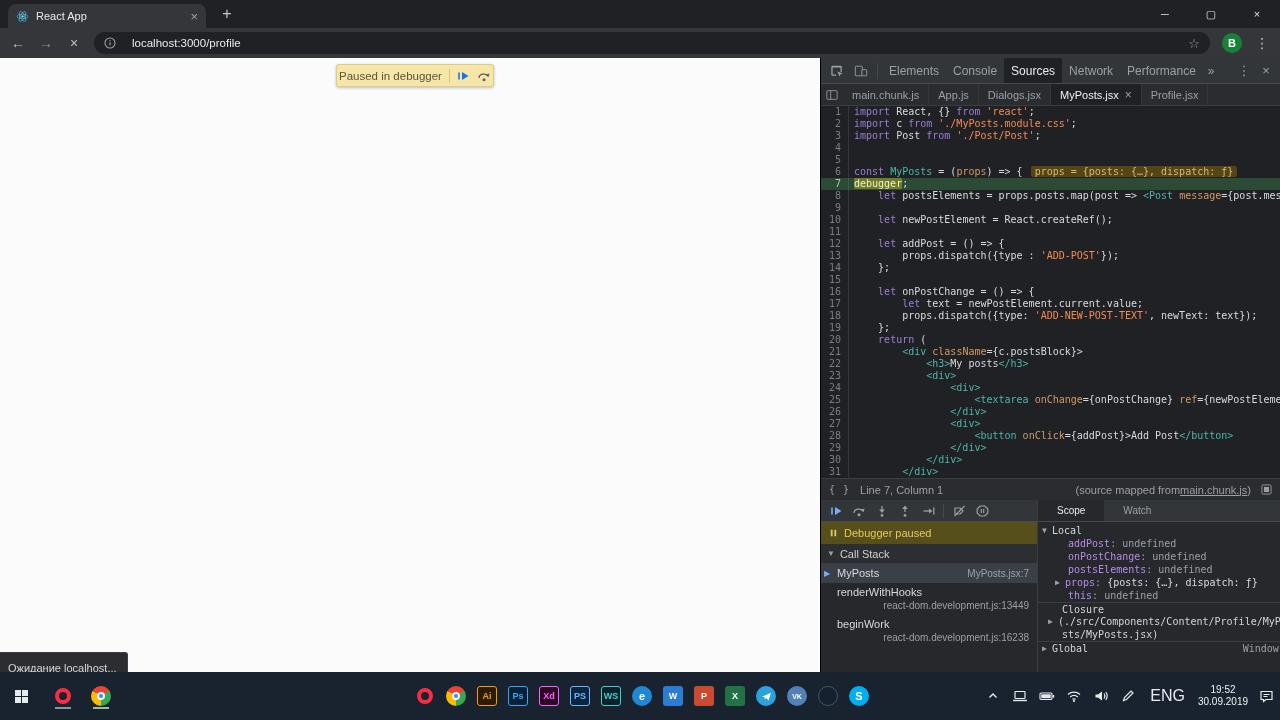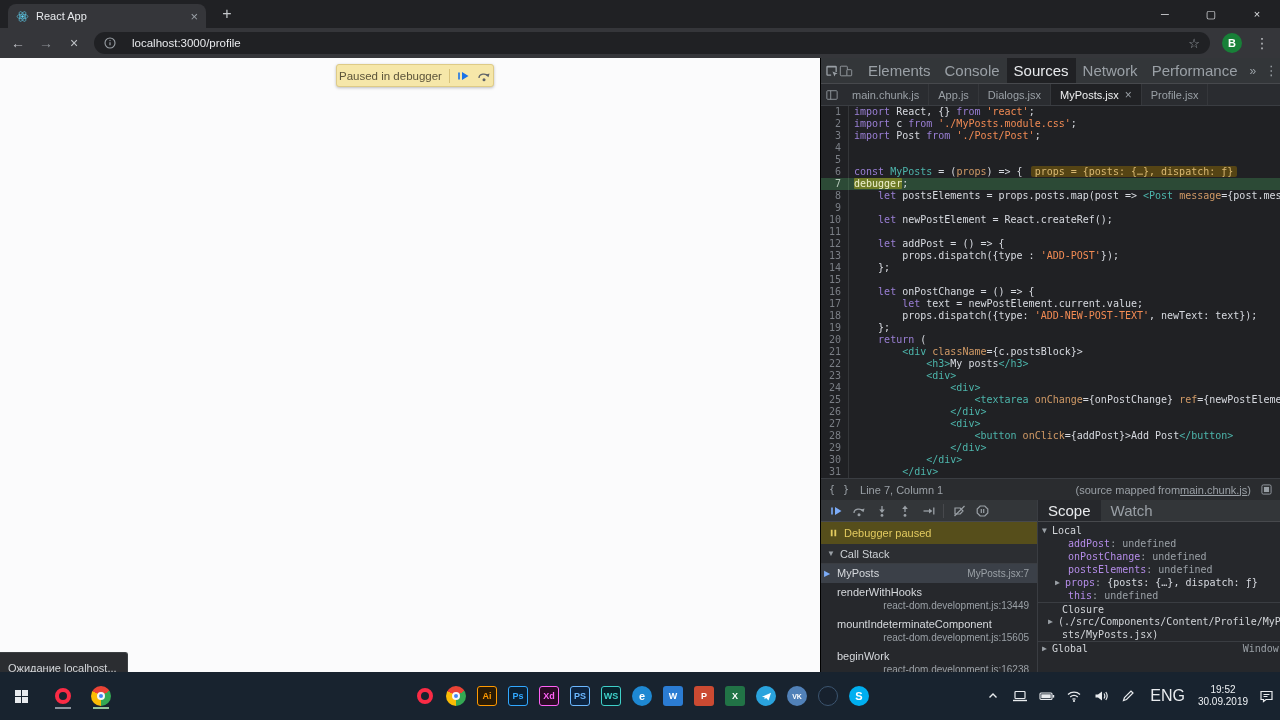--- a/index.html
+++ b/index.html
@@ -41,21 +41,21 @@
                    display:flex; align-items:center; padding:0 10px 0 8px; white-space:nowrap; }
 
   
   .devtools { position:absolute; top:58px; left:820px; width:460px; height:624px; background:#202124;
               color:#9aa0a6; border-left:1px solid #000; display:flex; flex-direction:column; }
   .dt-toolbar { height:26px; background:#333639; border-bottom:1px solid #47494d; display:flex;
                 align-items:center; padding:0 4px; flex:none; }
   .dt-toolicon { width:24px; height:100%; display:flex; align-items:center; justify-content:center; }
   .dt-sep { width:1px; height:16px; background:#47494d; margin:0 4px; }
   .dt-tabs { display:flex; height:100%; }
-  .dt-tab { padding:0 7px; font-size:15px; color:#9aa0a6; display:flex; align-items:center; white-space:nowrap; }
+  .dt-tab { padding:0 7px; font-size:12px; color:#9aa0a6; display:flex; align-items:center; white-space:nowrap; }
   .dt-tab.active { background:#202124; color:#e8eaed; }
   .dt-more { padding:0 5px; font-size:12px; }
   .dt-right { margin-left:auto; display:flex; align-items:center; gap:2px; }
   .dt-glyph { width:20px; text-align:center; font-size:13px; color:#9aa0a6; }
 
   .file-tabs { height:22px; background:#2a2c30; display:flex; align-items:stretch; flex:none;
                border-bottom:1px solid #3a3d42; }
   .ft-nav { width:22px; display:flex; align-items:center; justify-content:center; }
   .file-tab { padding:0 9px; font-size:11px; color:#9aa0a6; display:flex; align-items:center; gap:6px;
               border-right:1px solid #35373b; white-space:nowrap; }
@@ -94,21 +94,21 @@
   .frames { flex:1; overflow:hidden; }
   .frame { position:relative; display:flex; flex-wrap:wrap; align-items:baseline;
            padding:3px 8px 4px 16px; row-gap:2px; }
   .frame.selected { background:#3b4048; }
   .frame-marker { position:absolute; left:3px; top:5px; font-size:8px; color:#7cacf8; }
   .frame-name { font-size:11px; color:#d6d9dd; }
   .frame-loc { margin-left:auto; font-size:10px; color:#9aa0a6; white-space:nowrap; }
 
   .right-col { flex:1; border-left:1px solid #3a3d42; display:flex; flex-direction:column; background:#26282c; }
   .scope-tabs { height:22px; background:#333639; border-bottom:1px solid #47494d; display:flex; flex:none; }
-  .scope-tab { padding:0 10px; font-size:15px; color:#9aa0a6; display:flex; align-items:center; }
+  .scope-tab { padding:0 19px; font-size:10px; color:#9aa0a6; display:flex; align-items:center; }
   .scope-tab.active { background:#26282c; color:#e8eaed; }
   .scope-body { flex:1; overflow:hidden; font-family:"DejaVu Sans Mono", monospace; font-size:10px; padding-top:2px; }
   .scope-row { display:flex; align-items:center; height:13px; line-height:13px; white-space:pre; overflow:hidden; }
   .scope-row.divider { border-top:1px solid #3a3d42; }
   .arrow { color:#9aa0a6; font-size:8px; width:10px; flex:none; }
   .sc-name { color:#b48ce8; }
   .sc-sep { color:#9aa0a6; }
   .sc-val { color:#9aa0a6; }
   .sc-val.preview { color:#d7dae0; }
   .sc-plain { color:#d2d5d9; }
@@ -468,24 +468,20 @@
             <div class="frame selected">
               <span class="frame-marker">▶</span>
               <span class="frame-name">MyPosts</span>
               <span class="frame-loc">MyPosts.jsx:7</span>
             </div>
             <div class="frame">
               <span class="frame-name">renderWithHooks</span>
               <span class="frame-loc">react-dom.development.js:13449</span>
             </div>
             <div class="frame">
-              <span class="frame-name">mountIndeterminateComponent</span>
-              <span class="frame-loc">react-dom.development.js:15605</span>
-            </div>
-            <div class="frame">
               <span class="frame-name">beginWork</span>
               <span class="frame-loc">react-dom.development.js:16238</span>
             </div>
             <div class="frame"></div>
           </div>
       </div>
 
       <div class="right-col">
         <div class="scope-tabs">
             <div class="scope-tab active">Scope</div>

